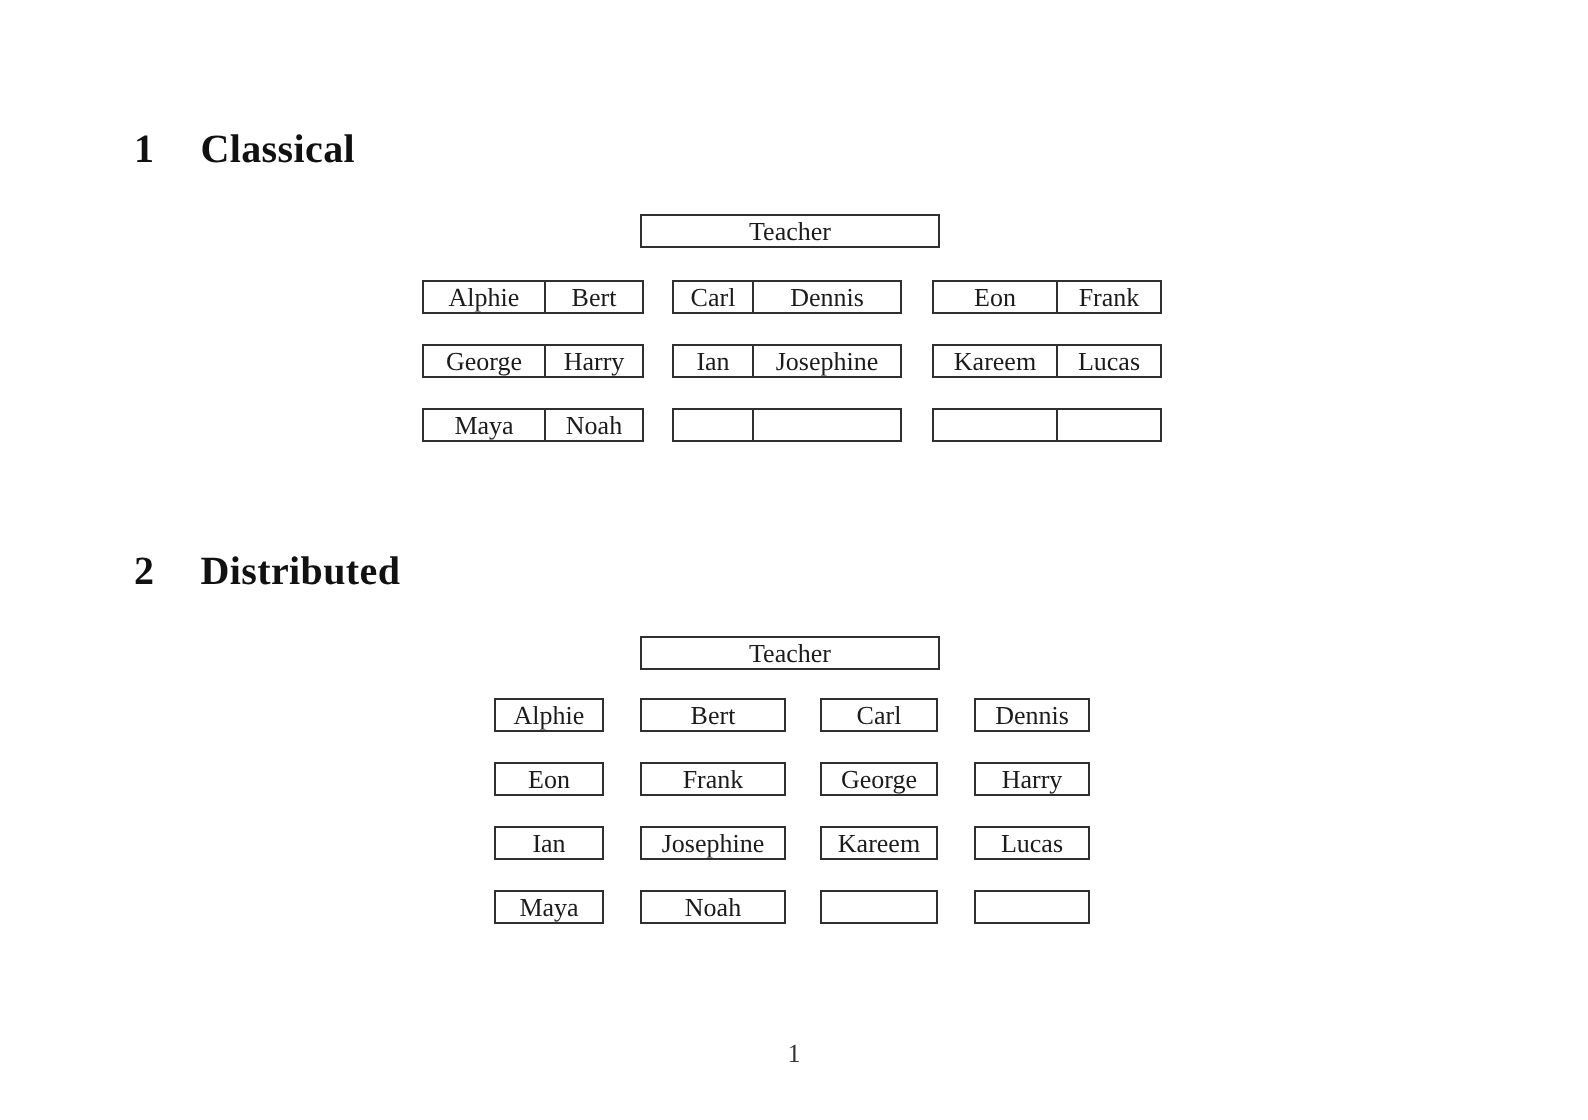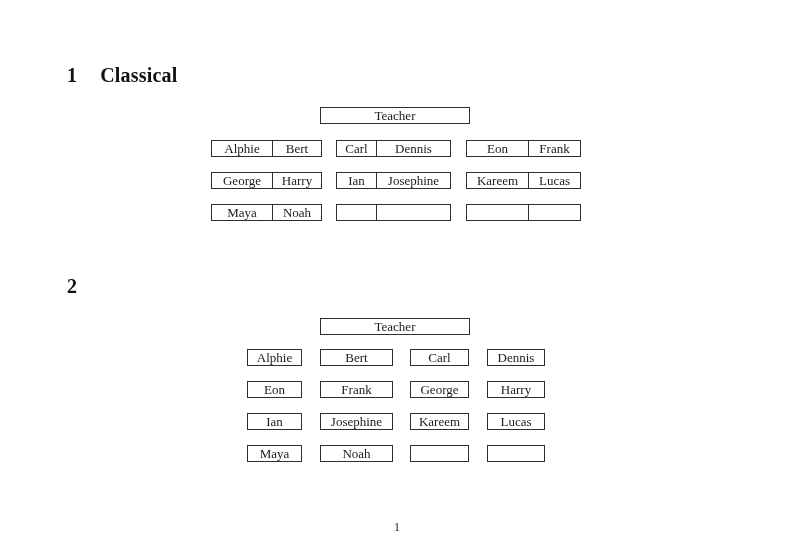--- a/index.html
+++ b/index.html
@@ -83,20 +83,21 @@
     <div class="cell first" style="width:40px;"></div>
     <div class="cell" style="width:73px;"></div>
   </div>
   <div class="box desk" style="left:466px;top:204px;">
     <div class="cell first" style="width:62px;"></div>
     <div class="cell" style="width:51px;"></div>
   </div>
 
   <div class="heading" style="top:276px;">
     <span>2</span>
+    <span>Distributed</span>
   </div>
 
   <div class="box teacher" style="top:318px;">
     <span>Teacher</span>
   </div>
 
   <div class="box seat" style="left:247px;top:349px;width:55px;">Alphie</div>
   <div class="box seat" style="left:320px;top:349px;width:73px;">Bert</div>
   <div class="box seat" style="left:410px;top:349px;width:59px;">Carl</div>
   <div class="box seat" style="left:487px;top:349px;width:58px;">Dennis</div>

